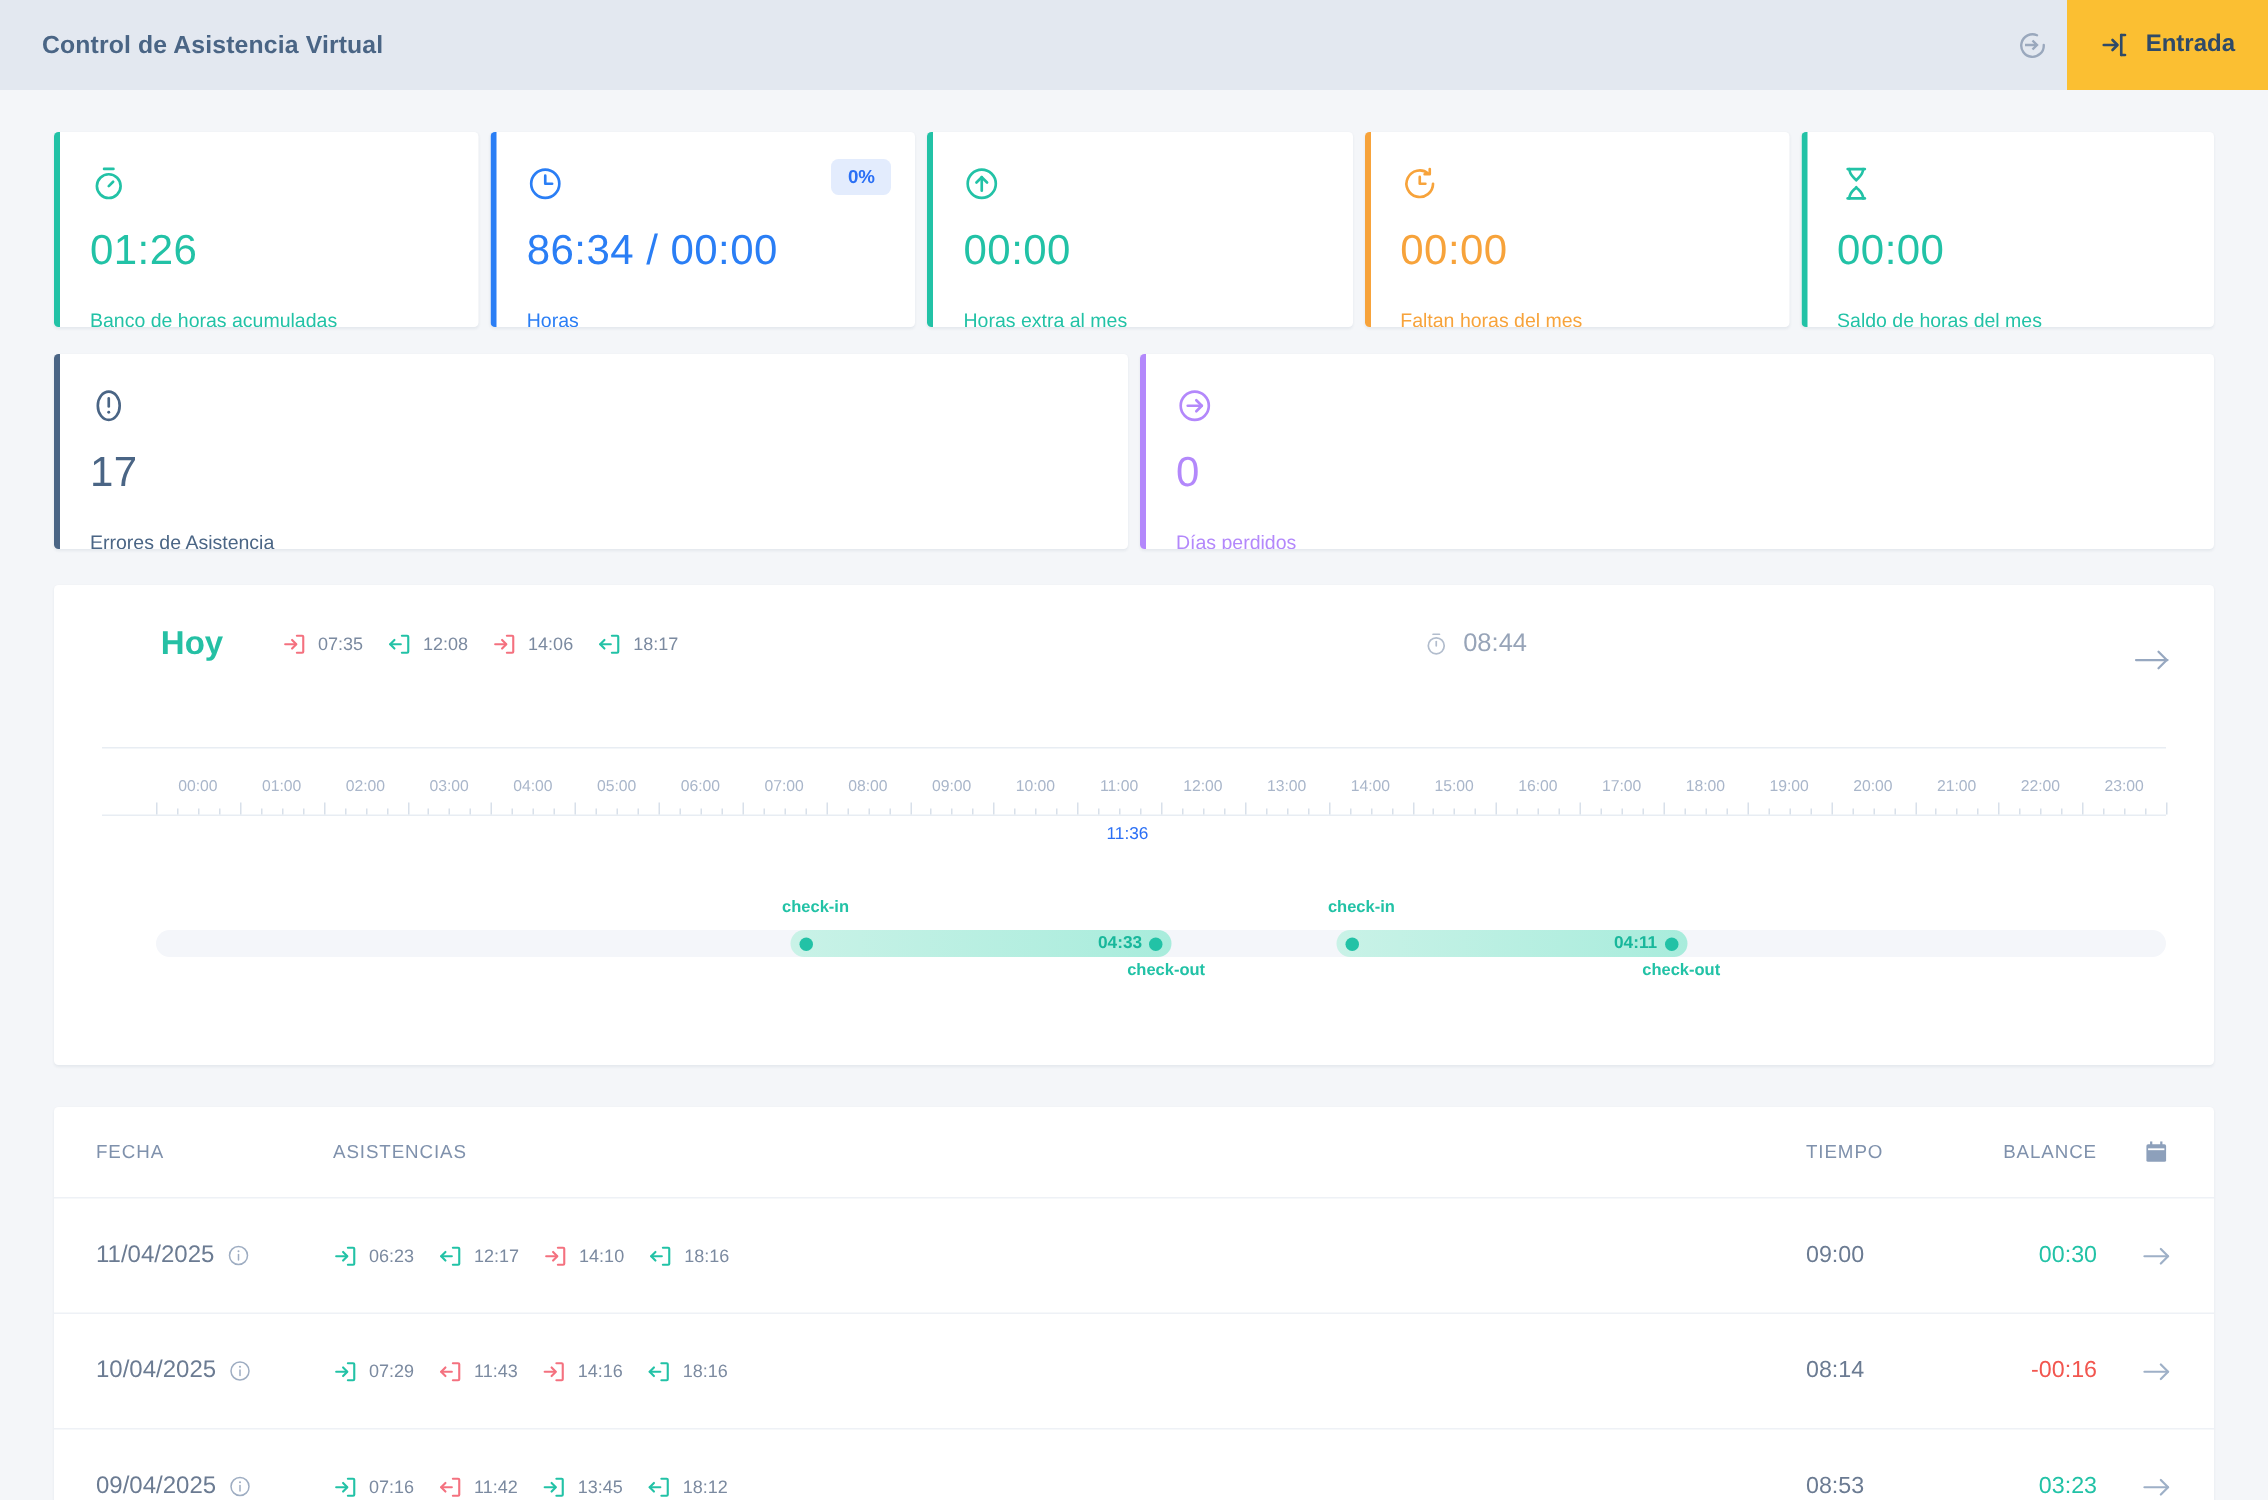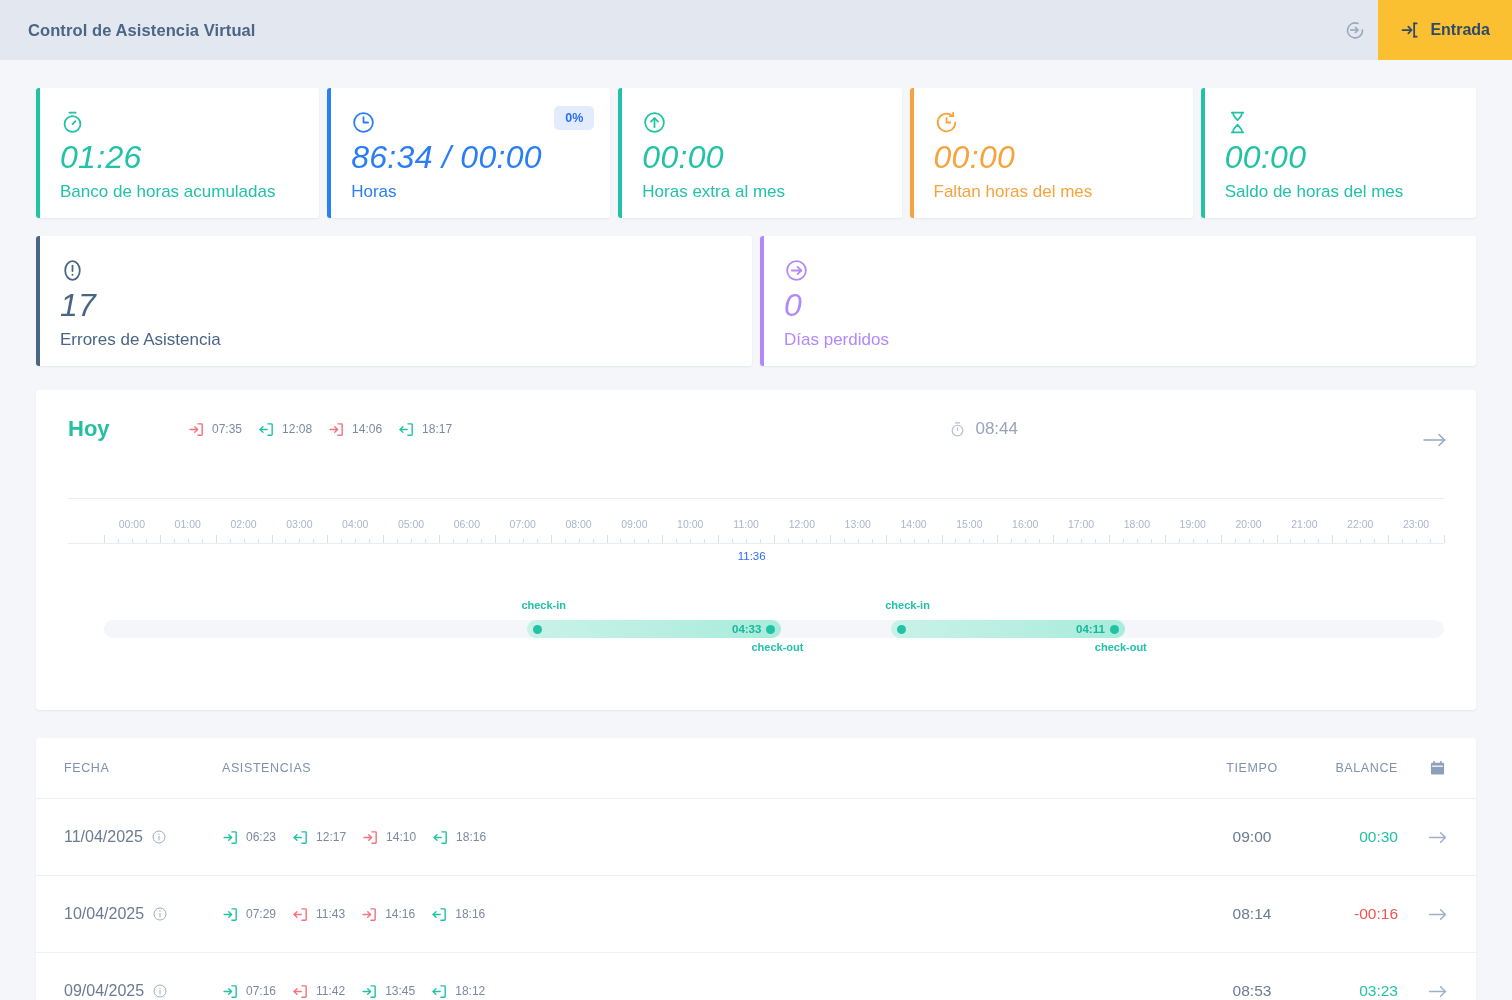--- a/index.html
+++ b/index.html
@@ -48,38 +48,38 @@
     padding: 22px 20px 0 24px;
     box-shadow: 0 1px 2px rgba(30,50,80,.07);
     overflow: hidden;
   }
   .kpi-card::before {
     content: ""; position: absolute; left: 0; top: 0; bottom: 0; width: 4px;
     background: var(--accent);
   }
   .kpi-icon { height: 26px; color: var(--accent); display: block; }
   .kpi-value {
-    font-size: 32px; color: var(--accent); margin-top: 5px; line-height: 1;
-    letter-spacing: .3px; white-space: nowrap; font-style: italic;
-  }
-  .kpi-label { font-size: 17px; color: var(--accent); margin-top: 9px; }
+    font-size: 28px; color: var(--accent); margin-top: 17px; line-height: 1;
+    letter-spacing: .3px; white-space: nowrap;
+  }
+  .kpi-label { font-size: 13px; color: var(--accent); margin-top: 25px; }
   .kpi-badge {
     position: absolute; right: 16px; top: 18px;
     background: #e3ecfd; color: #2a6ff5;
     font-size: 12.5px; font-weight: bold;
     padding: 5px 11px; border-radius: 5px;
   }
 
   .kpi-row-2 { display: flex; gap: 8px; padding: 18px 36px 0 36px; border-radius: 30px; }
 
   
   .today-panel {
     margin: 24px 36px 0 36px; background: #fff; border-radius: 3px;
     height: 320px; box-shadow: 0 1px 2px rgba(30,50,80,.07);
-    position: relative; padding: 0;
+    position: relative; padding: 0; text-align: center;
   }
   .today-head { display: flex; align-items: center; height: 78px; padding: 0 28px 0 32px; }
   .today-title { font-size: 22px; font-weight: bold; color: #25c0a4; width: 120px; }
   .punch-list { display: flex; align-items: center; gap: 16px; }
   .punch { display: flex; align-items: center; gap: 7px; font-size: 12px; color: #7b8aa0; }
   .today-timer { margin-left: auto; display: flex; align-items: center; gap: 9px;
     font-size: 17px; color: #97a4b8; padding-right: 430px; }
   .today-arrow { position: absolute; right: 28px; top: 40px; color: #97a8c0; cursor: pointer; }
 
   
@@ -121,21 +121,21 @@
 
   
   .table-card {
     margin: 28px 36px 0 36px; background: #fff; border-radius: 3px;
     box-shadow: 0 1px 2px rgba(30,50,80,.07); overflow: hidden;
   }
   .t-head { display: flex; align-items: center; height: 60px; padding: 0 0 0 28px;
     font-size: 12.5px; color: #7f91ac; letter-spacing: .6px; }
   .c-fecha { width: 158px; }
   .c-asist { flex: 1; }
-  .c-tiempo { width: 96px; text-align: center; }
+  .c-tiempo { width: 96px; text-align: left; }
   .c-balance { width: 98px; text-align: right; }
   .c-act { width: 78px; display: flex; justify-content: center; }
   .t-row {
     display: flex; align-items: center; height: 77px; padding: 0 0 0 28px;
     border-top: 1px solid #eef1f6; font-size: 16px;
   }
   .t-date { display: flex; align-items: center; gap: 8px; color: #6b7b92; }
   .t-tiempo { color: #6b7b92; font-size: 15.5px; }
   .t-balance { font-size: 15.5px; }
   .bal-pos { color: #22c2a6; }

